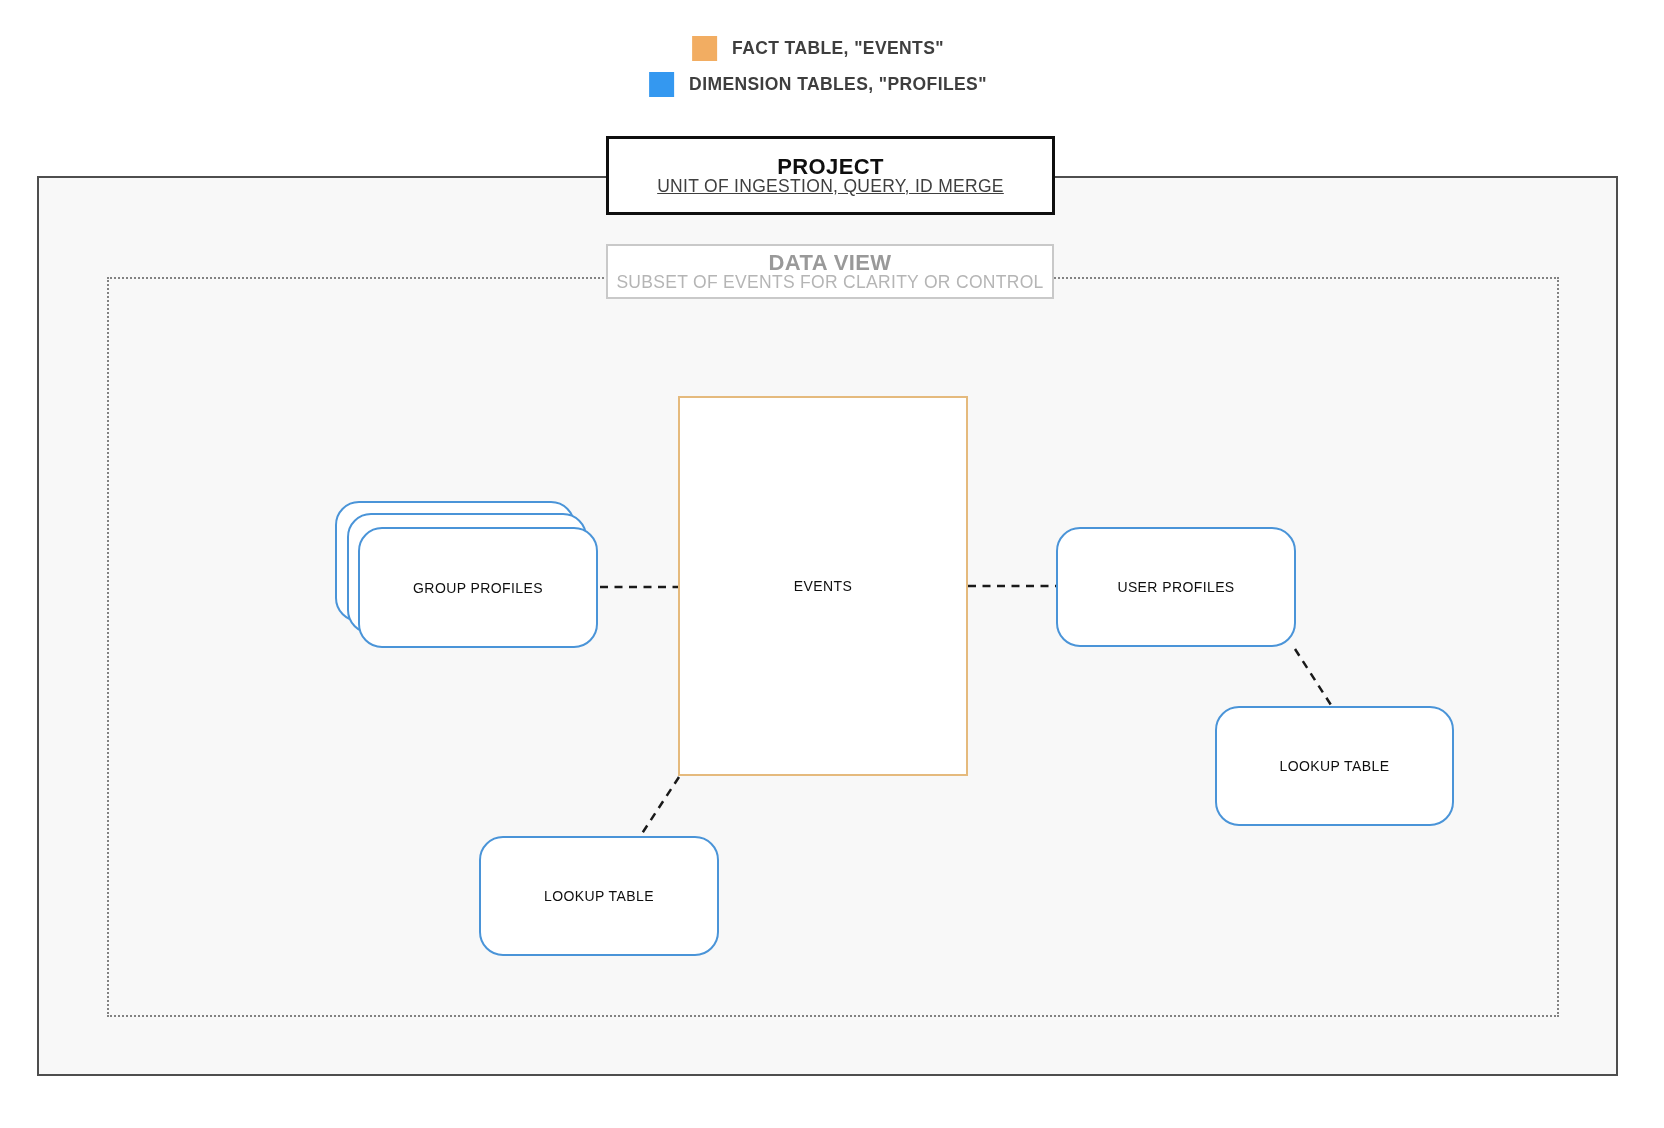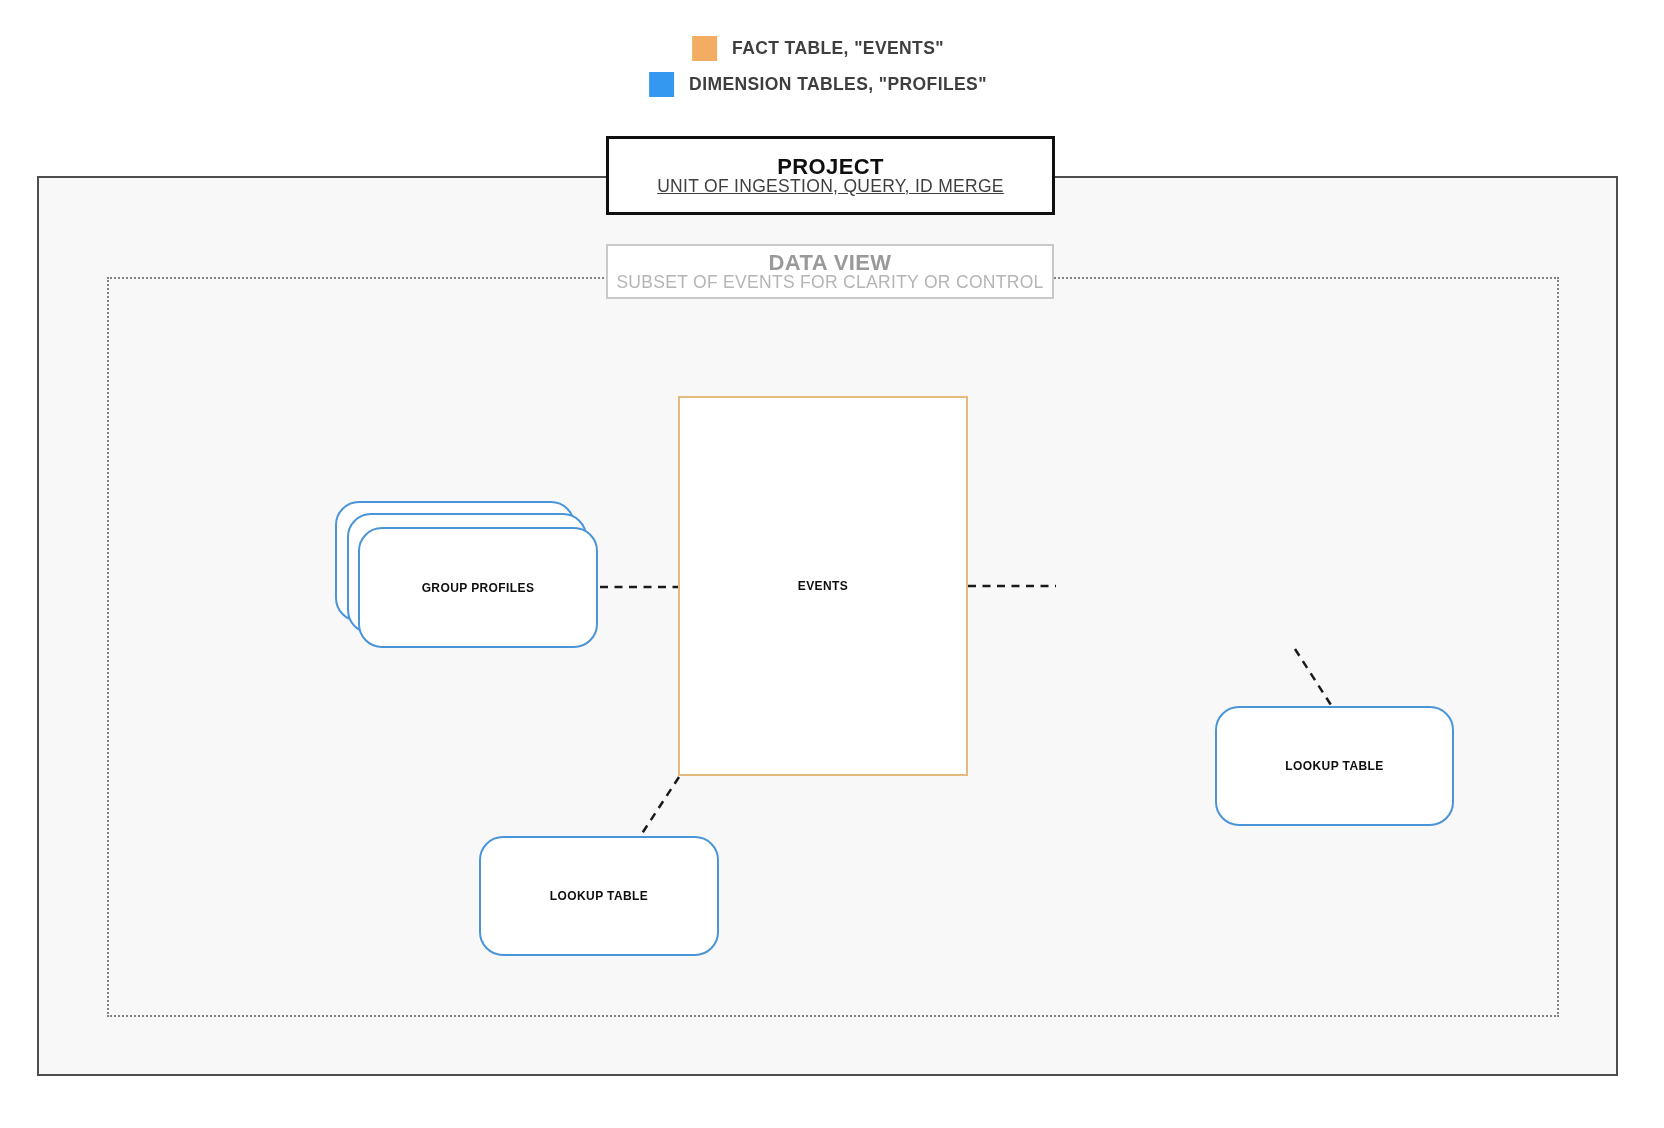--- a/index.html
+++ b/index.html
@@ -96,22 +96,22 @@
   .node {
     position: absolute;
     box-sizing: border-box;
     background: #ffffff;
     display: flex;
     align-items: center;
     justify-content: center;
     z-index: 4;
   }
   .node-label {
-    font-size: 12px;
-    font-weight: bold;
+    font-size: 14px;
+    font-weight: normal;
     color: #0f0f0f;
     letter-spacing: 0.4px;
     white-space: nowrap;
   }
   .fact-node {
     left: 678px; top: 396px;
     width: 290px; height: 380px;
     border: 2px solid #000000;
   }
   .dim-node {
@@ -166,20 +166,23 @@
   <div class="node fact-node" style="border-color: rgb(229, 186, 125);">
     <span class="node-label">EVENTS</span>
   </div>
 
   <div class="node dim-node stack-card stack-back" style="border-color: rgb(74, 148, 216);"></div>
   <div class="node dim-node stack-card stack-mid" style="border-color: rgb(74, 148, 216);"></div>
   <div class="node dim-node group-profiles" style="border-color: rgb(74, 148, 216);">
     <span class="node-label">GROUP PROFILES</span>
   </div>
 
+  <div class="node dim-node user-profiles" style="border-color: rgb(74, 148, 216);">
+    <span class="node-label">USER PROFILES</span>
+  </div>
 
   <div class="node dim-node lookup-right" style="border-color: rgb(74, 148, 216);">
     <span class="node-label">LOOKUP TABLE</span>
   </div>
 
   <div class="node dim-node lookup-bottom" style="border-color: rgb(74, 148, 216);">
     <span class="node-label">LOOKUP TABLE</span>
   </div>
 
 </div>

